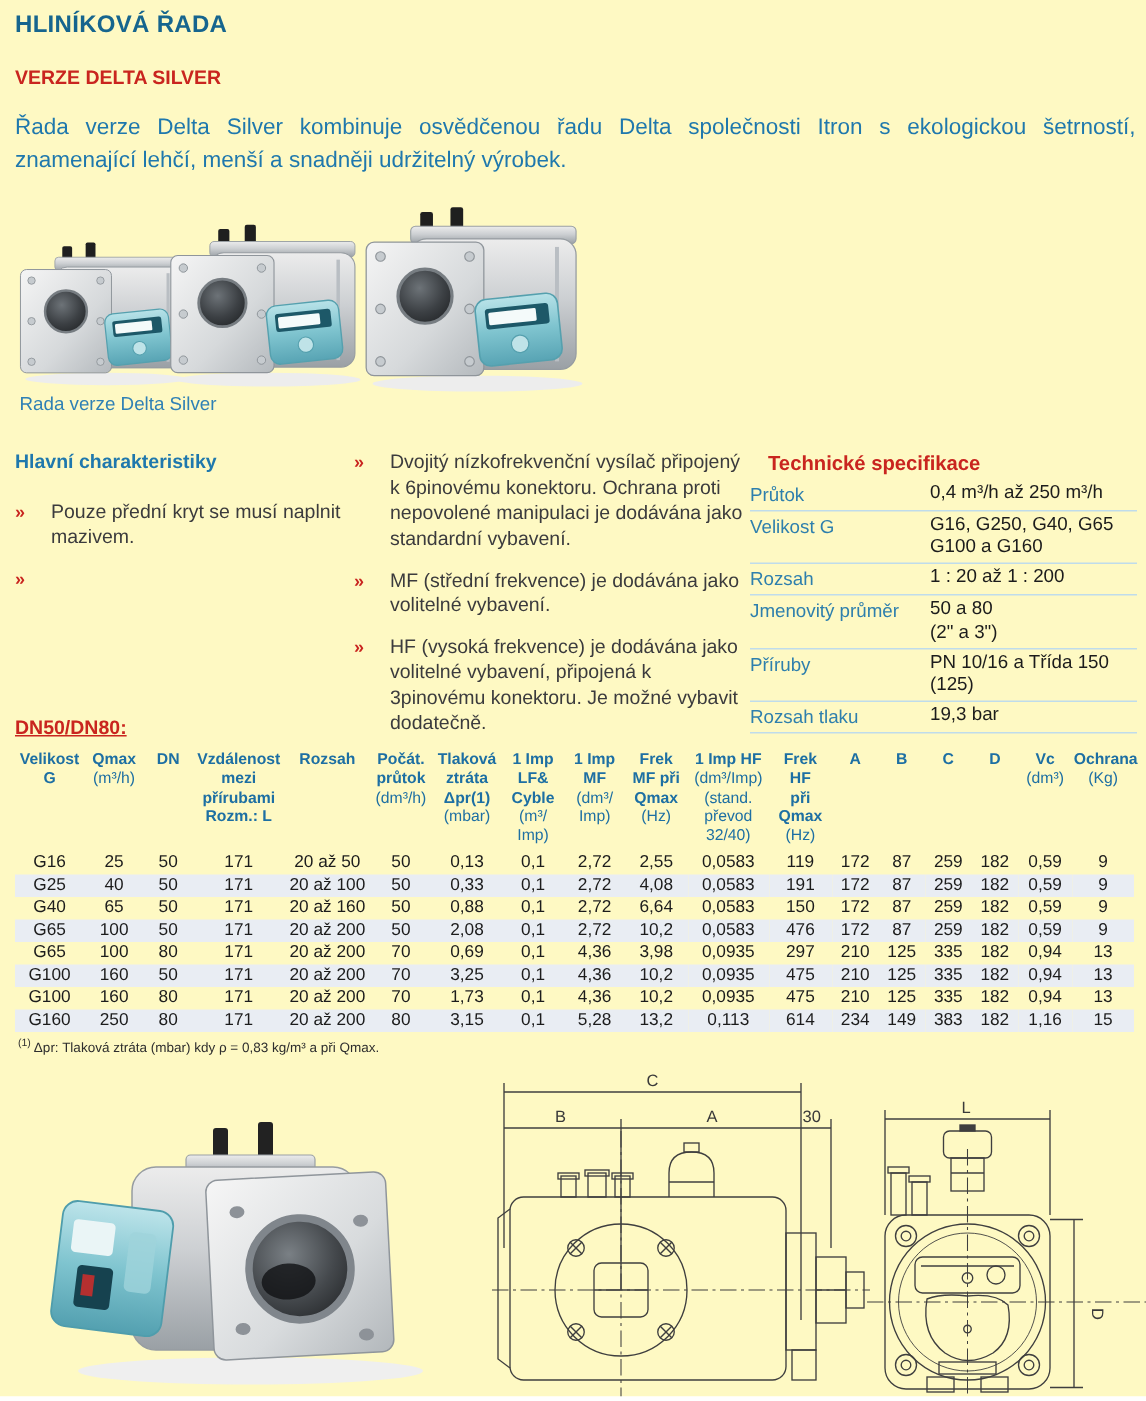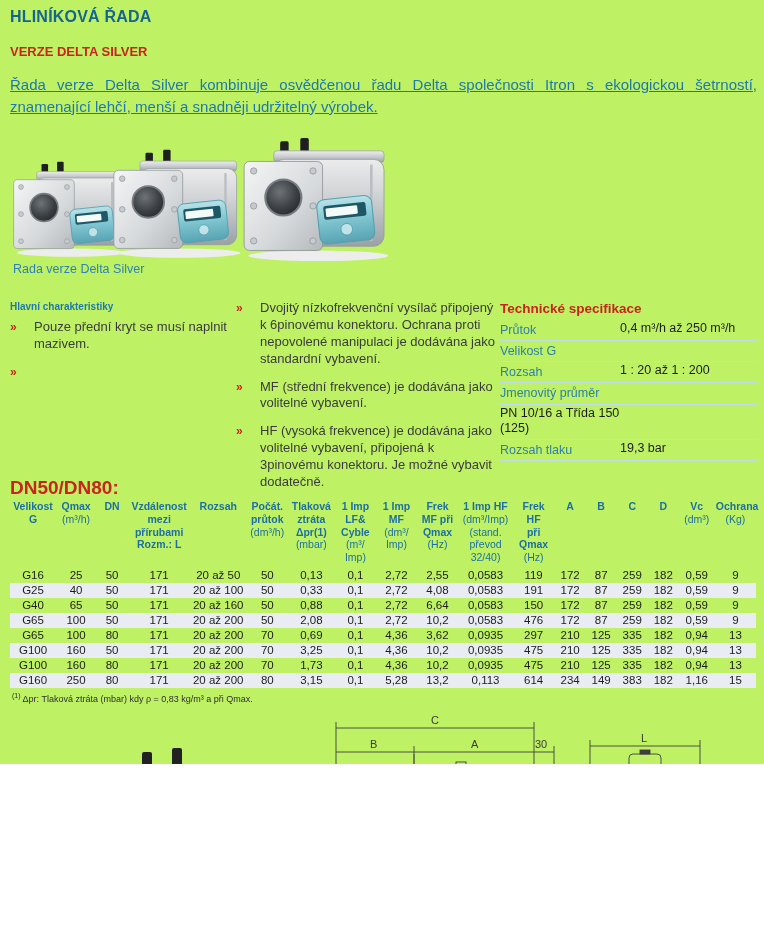--- a/index.html
+++ b/index.html
@@ -1,45 +1,45 @@
 <!DOCTYPE html>
 <html><head>
 <meta charset="utf-8">
 <style>
   * { margin:0; padding:0; box-sizing:border-box; }
   html,body { background:#ffffff; }
   .page {
-    position:relative; width:764px; height:764px; background:#bef264;
+    position:relative; width:764px; height:931px; background:#fef9c3;
     font-family:"Liberation Sans", sans-serif; overflow:hidden;
   }
   
   .title   { position:absolute; left:10px; top:8px;  font-size:16px; font-weight:bold; color:#16658E; letter-spacing:.2px; }
   .subtitle{ position:absolute; left:10px; top:44px; font-size:13px; font-weight:bold; color:#C9251F; }
   .intro   { position:absolute; left:10px; top:74px; width:747px; font-size:15px; line-height:1.45;
-             color:#1F78AD; text-align:justify;text-decoration:underline; }
+             color:#1F78AD; text-align:justify; }
   
   .product-strip { position:absolute; left:10px; top:136px; width:420px; height:126px; }
   .caption { position:absolute; left:13px; top:262px; font-size:12.5px; color:#2F80B5;text-align:right; }
   
   .col  { position:absolute; top:300px; font-size:13px; color:#3B3B3D; line-height:1.3; }
   .col1 { left:10px;  width:220px; }
   .col2 { left:236px; width:260px; }
   .col3 { left:500px; width:258px; }
-  .blue-h { font-size:10px; font-weight:bold; color:#1F78AD; margin-bottom:6px; }
+  .blue-h { font-size:13px; font-weight:bold; color:#1F78AD; margin-bottom:16px; }
   .red-h  { font-size:13.5px; font-weight:bold; color:#C9251F; }
   .bullet { display:flex; margin-bottom:11px; }
   .bmark  { flex:0 0 24px; color:#C9251F; font-weight:bold; font-size:12px; padding-top:1px; }
   .btext  { flex:1; }
   
   .spec-row { display:flex; border-bottom:1px solid #BFDCEB; padding:1px 0 2px 0; }
   .spec-row:first-of-type { border-top:0; }
   .spec-label { flex:0 0 120px; color:#2E7FAD; font-size:12.5px; padding-top:1px; }
   .spec-value { flex:1; color:#1C1C1C; font-size:12.5px; white-space:pre-line; line-height:1.25; }
   
-  .dn-h { position:absolute; left:10px; top:477px; font-size:19px; }
+  .dn-h { position:absolute; left:10px; top:477px; font-size:13px;text-decoration:underline; }
   table.dn { position:absolute; left:10px; top:497px; width:746px; border-collapse:collapse; table-layout:fixed; }
   table.dn th { vertical-align:top; color:#1D6FA3; font-size:10.5px; line-height:1.22;
                 padding:3px 1px 4px 1px; font-weight:normal; }
   table.dn th .hm { font-weight:bold; white-space:pre-line; }
   table.dn th .hs { font-weight:normal; white-space:pre-line; }
   table.dn td { text-align:center; color:#1C1C1C; font-size:11.5px; padding:1.5px 1px; }
   table.dn tbody tr.alt { background:#E9EDF3; }
   .footnote { position:absolute; left:12px; top:692px; font-size:9px; color:#2E2E2E; }
   .footnote sup { font-size:7px; }
   
@@ -132,37 +132,42 @@
         <span class="bmark">»</span>
         <span class="btext">MF (střední frekvence) je dodávána jako volitelné vybavení.</span>
       </div>
       <div class="bullet">
         <span class="bmark">»</span>
         <span class="btext">HF (vysoká frekvence) je dodávána jako volitelné vybavení, připojená k 3pinovému konektoru. Je možné vybavit dodatečně.</span>
       </div>
     </div>
 
   <div class="col col3">
-    <div class="red-h" style="margin-bottom:2px;">Technické specifikace</div>
+    <div class="red-h" style="margin-bottom:2px;margin-left:12px;">Technické specifikace</div>
     <div id="spec-rows">
         <div class="spec-row">
           <div class="spec-label">Průtok</div>
           <div class="spec-value">0,4 m³/h až 250 m³/h</div>
         </div>
         <div class="spec-row">
           <div class="spec-label">Velikost G</div>
+          <div class="spec-value">G16, G250, G40, G65
+G100 a G160</div>
         </div>
         <div class="spec-row">
           <div class="spec-label">Rozsah</div>
           <div class="spec-value">1 : 20 až 1 : 200</div>
         </div>
         <div class="spec-row">
           <div class="spec-label">Jmenovitý průměr</div>
+          <div class="spec-value">50 a 80
+(2" a 3")</div>
         </div>
         <div class="spec-row">
+          <div class="spec-label">Příruby</div>
           <div class="spec-value">PN 10/16 a Třída 150
 (125)</div>
         </div>
         <div class="spec-row">
           <div class="spec-label">Rozsah tlaku</div>
           <div class="spec-value">19,3 bar</div>
         </div>
       </div>
   </div>
 
@@ -360,21 +365,21 @@
         <tr>
           <td>G65</td>
           <td>100</td>
           <td>80</td>
           <td>171</td>
           <td>20 až 200</td>
           <td>70</td>
           <td>0,69</td>
           <td>0,1</td>
           <td>4,36</td>
-          <td>3,62</td>
+          <td>3,98</td>
           <td>0,0935</td>
           <td>297</td>
           <td>210</td>
           <td>125</td>
           <td>335</td>
           <td>182</td>
           <td>0,94</td>
           <td>13</td>
         </tr>
         <tr class="alt">

